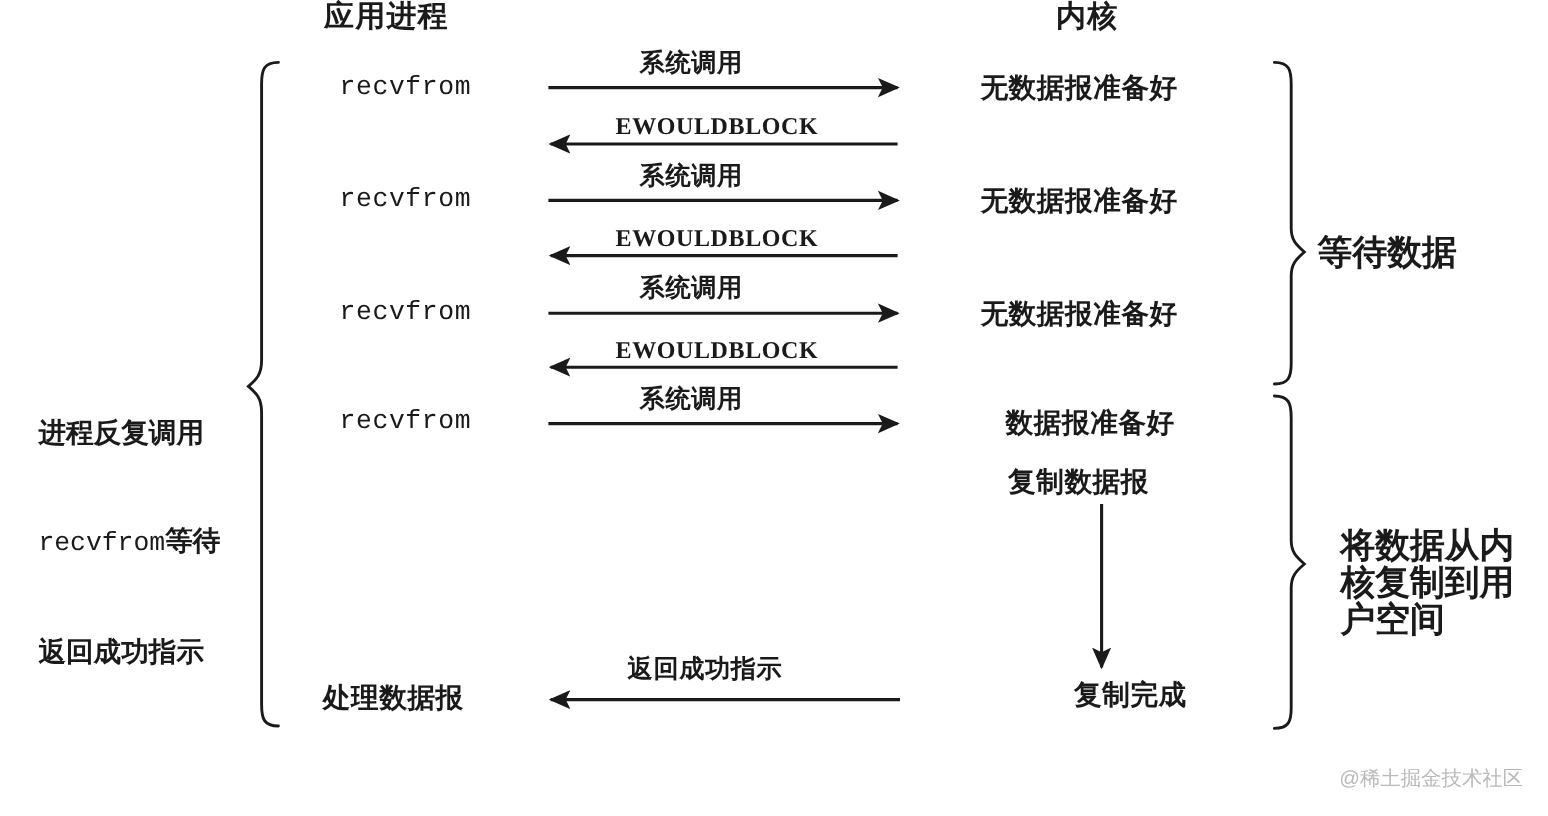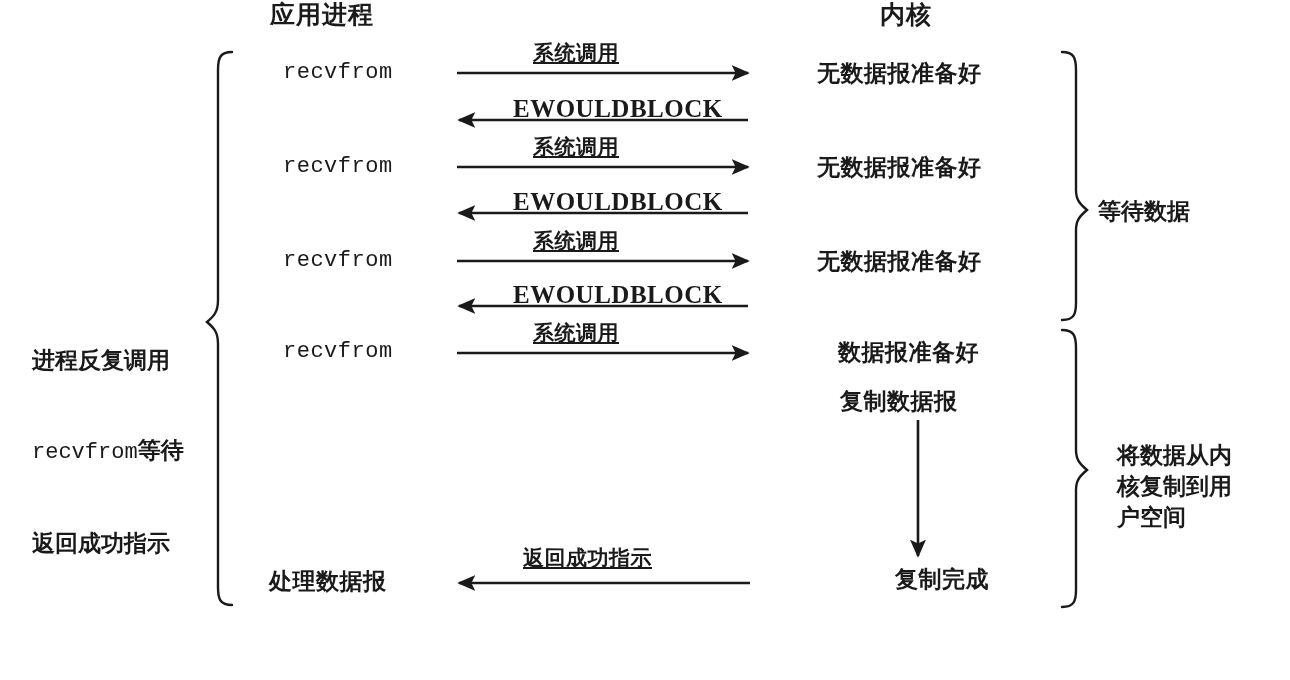--- a/index.html
+++ b/index.html
@@ -33,46 +33,45 @@
     font-family:"Liberation Mono", monospace;
     font-size:22px;
     letter-spacing:0.5px;
   }
 
   .arrow-lbl{
     font-family:"Liberation Sans", sans-serif;
     font-weight:bold;
     font-size:21px;
     letter-spacing:0.5px;
-    text-decoration:underline;
   }
 
   .arrow-lbl.ascii{
     font-family:"Liberation Serif", serif;
     font-weight:bold;
-    font-size:25px;
+    font-size:20px;
     letter-spacing:0.5px;
   }
 
   .leftblock{
     position:absolute;
     font-family:"Liberation Sans", sans-serif;
     font-weight:bold;
     font-size:23px;
     line-height:30px;
     white-space:pre;
     text-align:left;
   }
   .leftblock .m{font-family:"Liberation Mono", monospace;font-weight:normal;font-size:22px;}
 
   .brace-lbl{
     position:absolute;
     font-family:"Liberation Sans", sans-serif;
     font-weight:bold;
-    font-size:23px;
+    font-size:29px;
     line-height:31px;
     white-space:pre;
   }
 
   .caption{
     position:absolute;
     font-family:"Liberation Sans", sans-serif;
     font-weight:bold;
     font-size:27px;
     letter-spacing:1px;
@@ -185,14 +184,15 @@
   <div class="lbl cjk" style="left:840px;top:390px;">复制数据报</div>
   <div class="lbl cjk" style="left:895px;top:568px;">复制完成</div>
 
   <div class="brace-lbl" style="left:1098px;top:196px;">等待数据</div>
 
   <div class="brace-lbl" style="left:1117px;top:440px;">将数据从内
 核复制到用
 户空间</div>
 
 
+  <div class="watermark" style="left:1116px;top:637px;">@稀土掘金技术社区</div>
 
 </div>
 
 </body></html>

